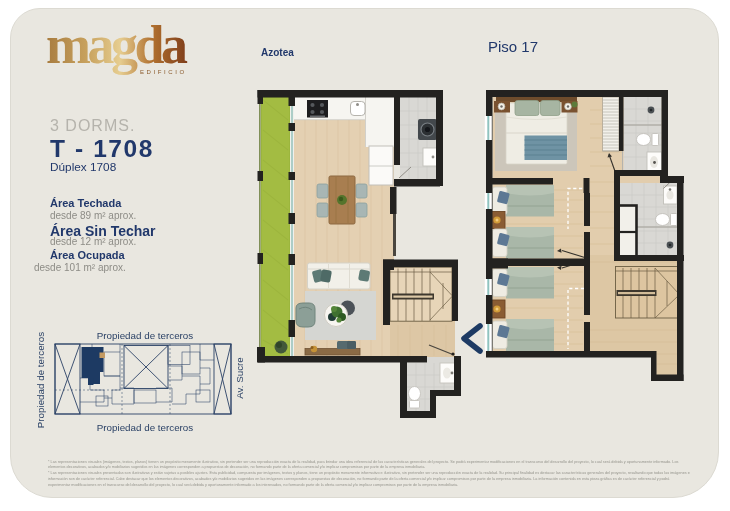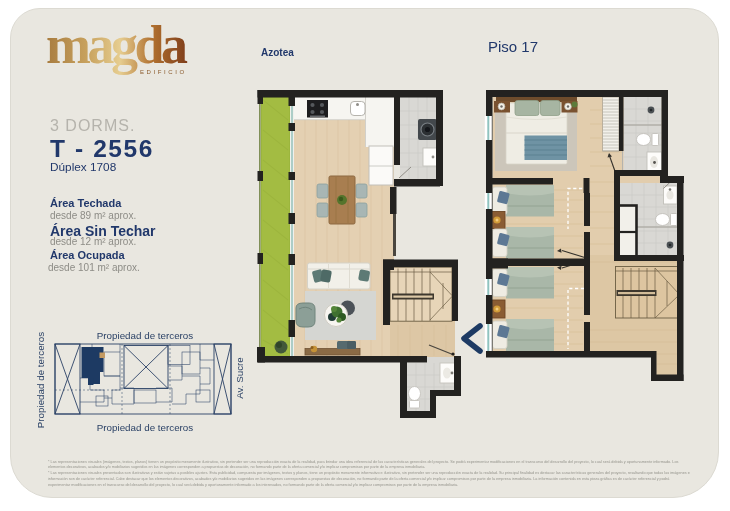--- a/index.html
+++ b/index.html
@@ -22,29 +22,29 @@
           <stop offset="0.75" stop-color="#b0702f"></stop>
 <stop offset="1" stop-color="#7e3d1a"></stop>
         </linearGradient>
       </defs>
 <text x="0" y="40" font-family="Liberation Serif" font-weight="bold" font-size="54" letter-spacing="-3.5" fill="url(#lg)">magda</text>
 <text x="94" y="51" font-family="Liberation Sans" font-size="6" letter-spacing="2.6" fill="#8a5a2b">EDIFICIO</text>
 </svg>
 </div>
 
 <div class="abs" style="left:50px;top:117px;font-size:16px;letter-spacing:1px;color:#b5b3ac;">3 DORMS.</div>
-<div class="abs navy" style="left:50px;top:135px;font-size:24.5px;font-weight:bold;letter-spacing:1.6px;">T - 2556</div>
+<div class="abs navy" style="left:50px;top:135px;font-size:24.5px;font-weight:bold;letter-spacing:1.6px;">T - 1708</div>
 <div class="abs navy" style="left:50px;top:160px;font-size:11.8px;">Dúplex 1708</div>
 
 <div class="abs navy" style="left:50px;top:197px;font-size:11px;font-weight:bold;">Área Techada</div>
 <div class="abs" style="left:50px;top:210px;font-size:10px;color:#8d8c86;">desde 89 m² aprox.</div>
 <div class="abs navy" style="left:50px;top:223px;font-size:14px;font-weight:bold;">Área Sin Techar</div>
 <div class="abs" style="left:50px;top:236px;font-size:10px;color:#8d8c86;">desde 12 m² aprox.</div>
 <div class="abs navy" style="left:50px;top:249px;font-size:11px;font-weight:bold;">Área Ocupada</div>
-<div class="abs" style="left:48px;top:262px;font-size:10px;color:#8d8c86;">desde 101 m² aprox.</div>
+<div class="abs" style="left:34px;top:262px;font-size:10px;color:#8d8c86;">desde 101 m² aprox.</div>
 
 <div class="abs navy" style="left:261px;top:47px;font-size:10px;font-weight:bold;">Azotea</div>
 <div class="abs navy" style="left:488px;top:38px;font-size:15px;font-weight:normal;">Piso 17</div>
 
 <div class="abs" style="left:250px;top:85px;">
 <svg id="az" width="235" height="340" viewBox="250 85 235 340">
 
 <rect x="261" y="97" width="29" height="260" fill="#a3bc42"></rect>
 <path d="M261 97h29v260h-29z" fill="none" stroke="#8ea733" stroke-width="1" opacity=".6"></path>
 <g stroke="#8ea733" stroke-width="1.1" opacity=".3">

